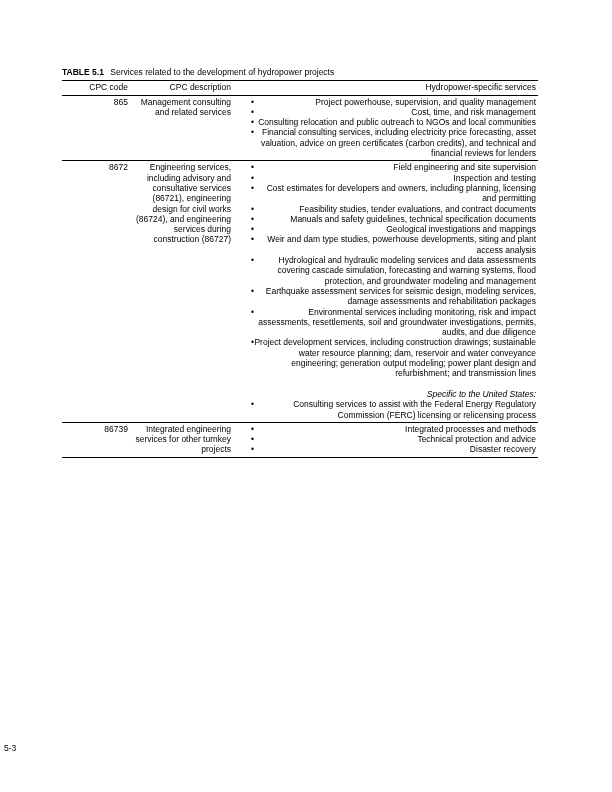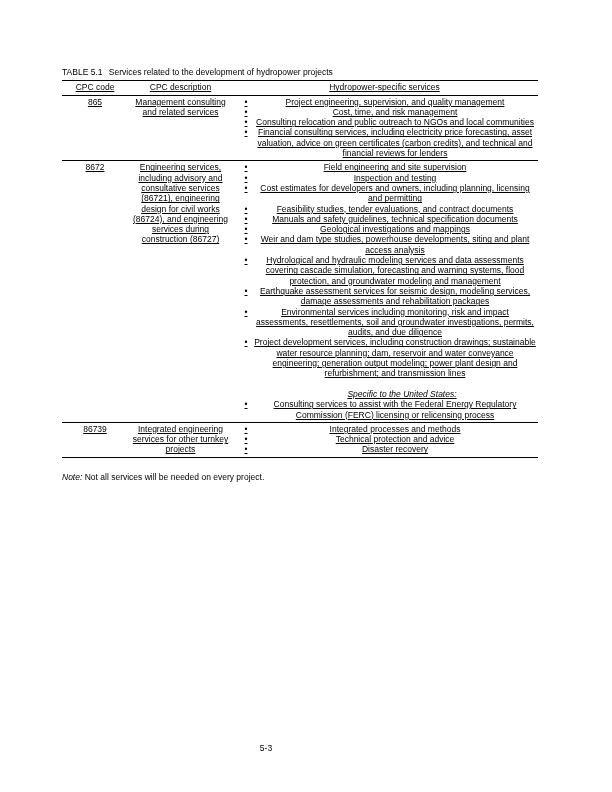--- a/index.html
+++ b/index.html
@@ -9,50 +9,49 @@
     background: #ffffff;
     color: #000000;
     font-family: "Liberation Sans", "DejaVu Sans", sans-serif;
     font-size: 8.5px;
     line-height: 10.3px;
     position: relative;
     overflow: hidden;
   }
   .doc { position: absolute; left: 62px; top: 67px; width: 476px; }
   .caption { margin: 0 0 3px 0; }
-  .caption-label { font-weight: normal; margin-right: 4px; }
+  .caption-label { font-weight: bold; margin-right: 4px; }
   table {
     border-collapse: collapse;
     width: 100%;
     table-layout: fixed;
     border-top: 1px solid #000;
   }
   th, td {
-    text-align: center;
+    text-align: right;
     vertical-align: top;
     font-weight: normal;
     padding: 1px 2px 2px 0;
     border-bottom: 1px solid #000;
-    text-decoration: underline;
   }
   col.c1 { width: 68px; }
   col.c2 { width: 103px; }
   td.services-cell { padding-left: 3px; }
   .bullet-item { display: flex; }
   .bullet { flex: 0 0 18px; width: 18px; padding-left: 2px; }
   .bullet-text { flex: 1 1 auto; }
   .us-heading { font-style: italic; margin-top: 10.3px; margin-left: 32px; }
   .footnote { margin: 2px 0 0 0; }
   .footnote-note { margin: 14px 0 0 0; }
   .fn-label { font-style: italic; }
   .page-number {
     position: absolute;
-    top: 743px; left: 16px;
+    top: 743px; left: 4px;
     width: 500px;
-    text-align: center;
+    text-align: left;
   }
 </style>
 </head>
 <body>
 
 <div class="doc">
 
   <p class="caption">
     <span class="caption-label">TABLE 5.1</span>
     <span>Services related to the development of hydropower projects</span>
@@ -71,21 +70,21 @@
         <th>Hydropower-specific services</th>
       </tr>
     </thead>
     <tbody id="table-body">
         <tr>
           <td>865</td>
           <td>Management consulting and related services</td>
           <td class="services-cell">
             <div class="bullet-item">
               <span class="bullet">•</span>
-              <span class="bullet-text">Project engineering, supervision, and quality management</span>
+              <span class="bullet-text">Project powerhouse, supervision, and quality management</span>
             </div>
             <div class="bullet-item">
               <span class="bullet">•</span>
               <span class="bullet-text">Cost, time, and risk management</span>
             </div>
             <div class="bullet-item">
               <span class="bullet">•</span>
               <span class="bullet-text">Consulting relocation and public outreach to NGOs and local communities</span>
             </div>
             <div class="bullet-item">
@@ -164,20 +163,16 @@
             <div class="bullet-item">
               <span class="bullet">•</span>
               <span class="bullet-text">Disaster recovery</span>
             </div>
           </td>
         </tr>
       </tbody>
   </table>
 
 
-  <p class="footnote-note">
-    <span class="fn-label">Note:</span>
-    <span>Not all services will be needed on every project.</span>
-  </p>
 
 </div>
 
 <div class="page-number">5-3</div>
 
 </body></html>

